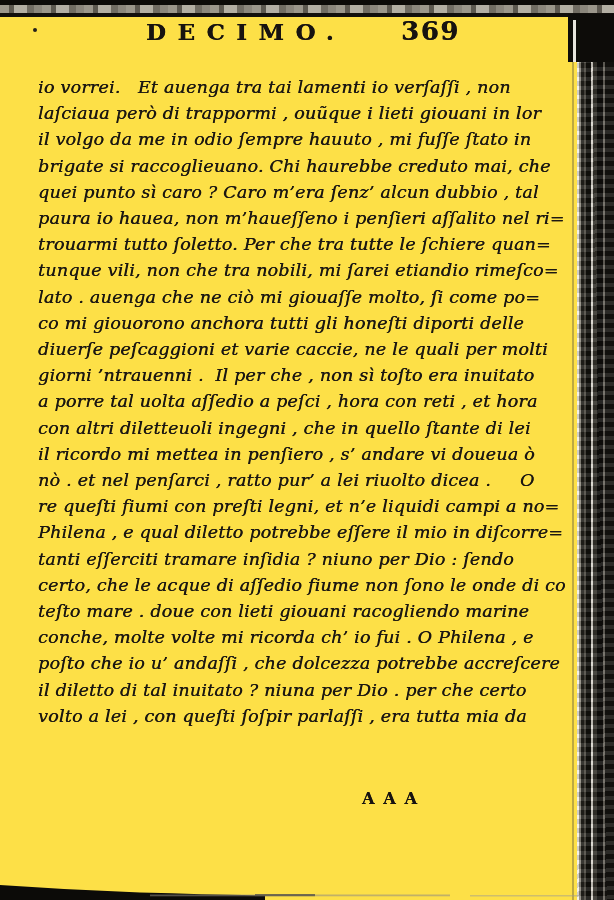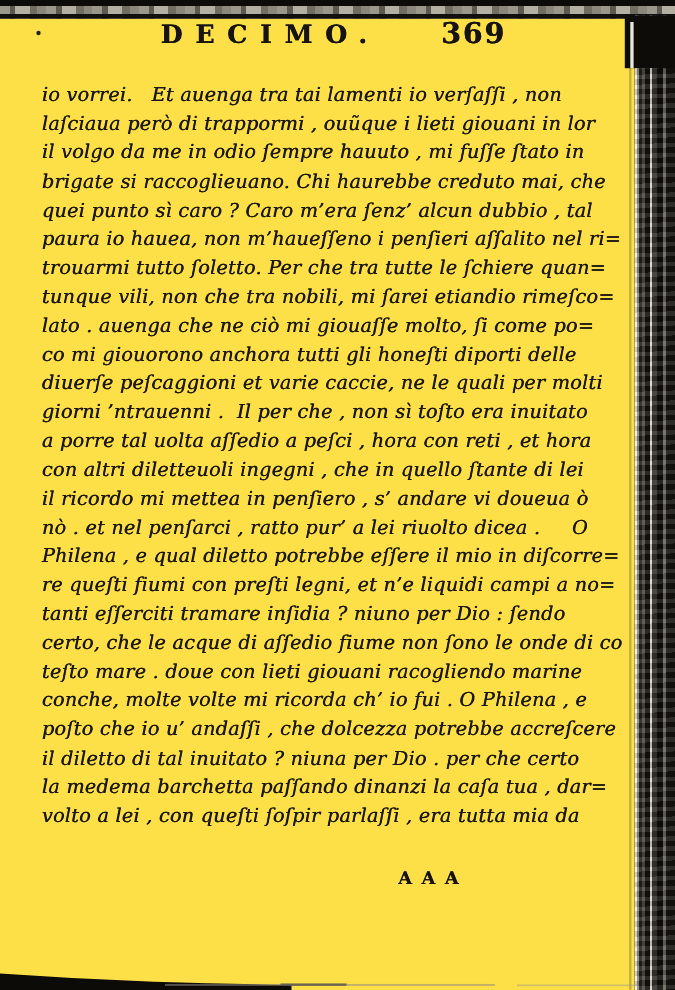--- a/index.html
+++ b/index.html
@@ -104,29 +104,28 @@
       <div class="line">trouarmi tutto ſoletto. Per che tra tutte le ſchiere quan=</div>
       <div class="line">tunque vili, non che tra nobili, mi ſarei etiandio rimeſco=</div>
       <div class="line">lato . auenga che ne ciò mi giouaſſe molto, ſi come po=</div>
       <div class="line">co mi giouorono anchora tutti gli honeſti diporti delle</div>
       <div class="line">diuerſe peſcaggioni et varie caccie, ne le quali per molti</div>
       <div class="line">giorni ’ntrauenni .  Il per che , non sì toſto era inuitato</div>
       <div class="line">a porre tal uolta aſſedio a peſci , hora con reti , et hora</div>
       <div class="line">con altri diletteuoli ingegni , che in quello ſtante di lei</div>
       <div class="line">il ricordo mi mettea in penſiero , s’ andare vi doueua ò</div>
       <div class="line">nò . et nel penſarci , ratto pur’ a lei riuolto dicea .     O</div>
+      <div class="line">re queſti fiumi con preſti legni, et n’e liquidi campi a no=</div>
       <div class="line">Philena , e qual diletto potrebbe eſſere il mio in diſcorre=</div>
-      <div class="line">re queſti fiumi con preſti legni, et n’e liquidi campi a no=</div>
       <div class="line">tanti eſſerciti tramare inſidia ? niuno per Dio : ſendo</div>
       <div class="line">certo, che le acque di aſſedio fiume non ſono le onde di co</div>
       <div class="line">teſto mare . doue con lieti giouani racogliendo marine</div>
       <div class="line">conche, molte volte mi ricorda ch’ io fui . O Philena , e</div>
       <div class="line">poſto che io u’ andaſſi , che dolcezza potrebbe accreſcere</div>
       <div class="line">il diletto di tal inuitato ? niuna per Dio . per che certo</div>
-      <div class="line">la medema barchetta paſſando dinanzi la caſa tua , dar=</div>
       <div class="line">volto a lei , con queſti ſoſpir parlaſſi , era tutta mia da</div>
     </div>
 
   <div class="signature">AAA</div>
 
   <svg class="edge-bottom" width="614" height="22" viewBox="0 0 614 22">
     <path d="M0 22 L0 7 Q 70 12 140 14.5 Q 210 16.5 265 17.5 L 265 22 Z" fill="#0c0b08"></path>
     <rect x="150" y="16.5" width="300" height="1.8" fill="#8f8b81" opacity="0.55"></rect>
     <rect x="470" y="17" width="110" height="1.5" fill="#a09c92" opacity="0.5"></rect>
     <rect x="255" y="16" width="60" height="2.2" fill="#55524a" opacity="0.8"></rect>

